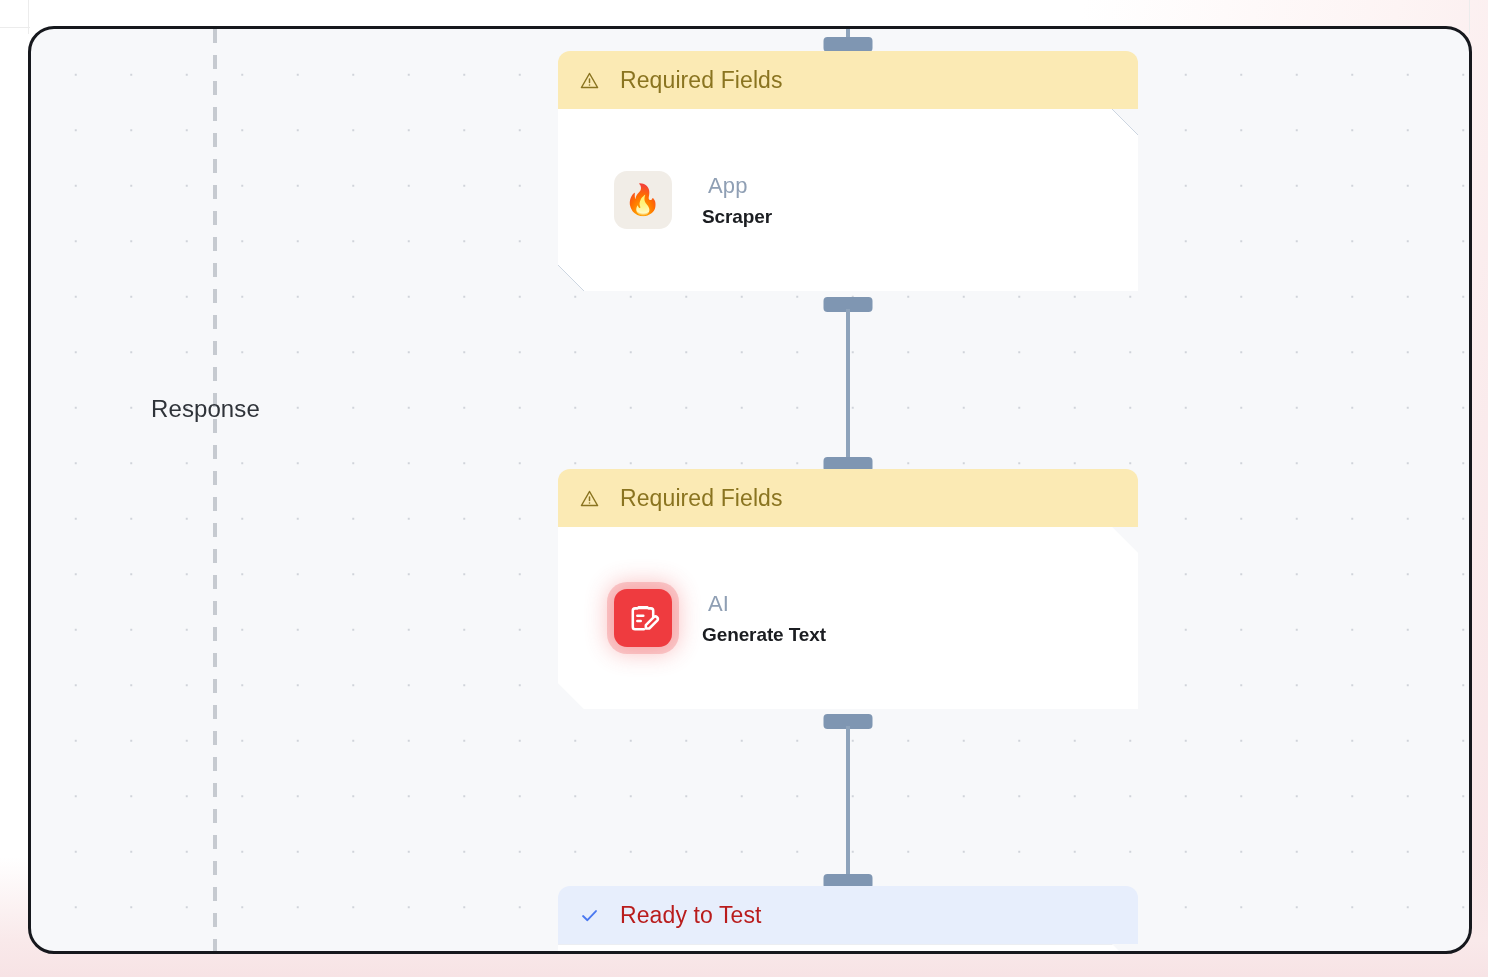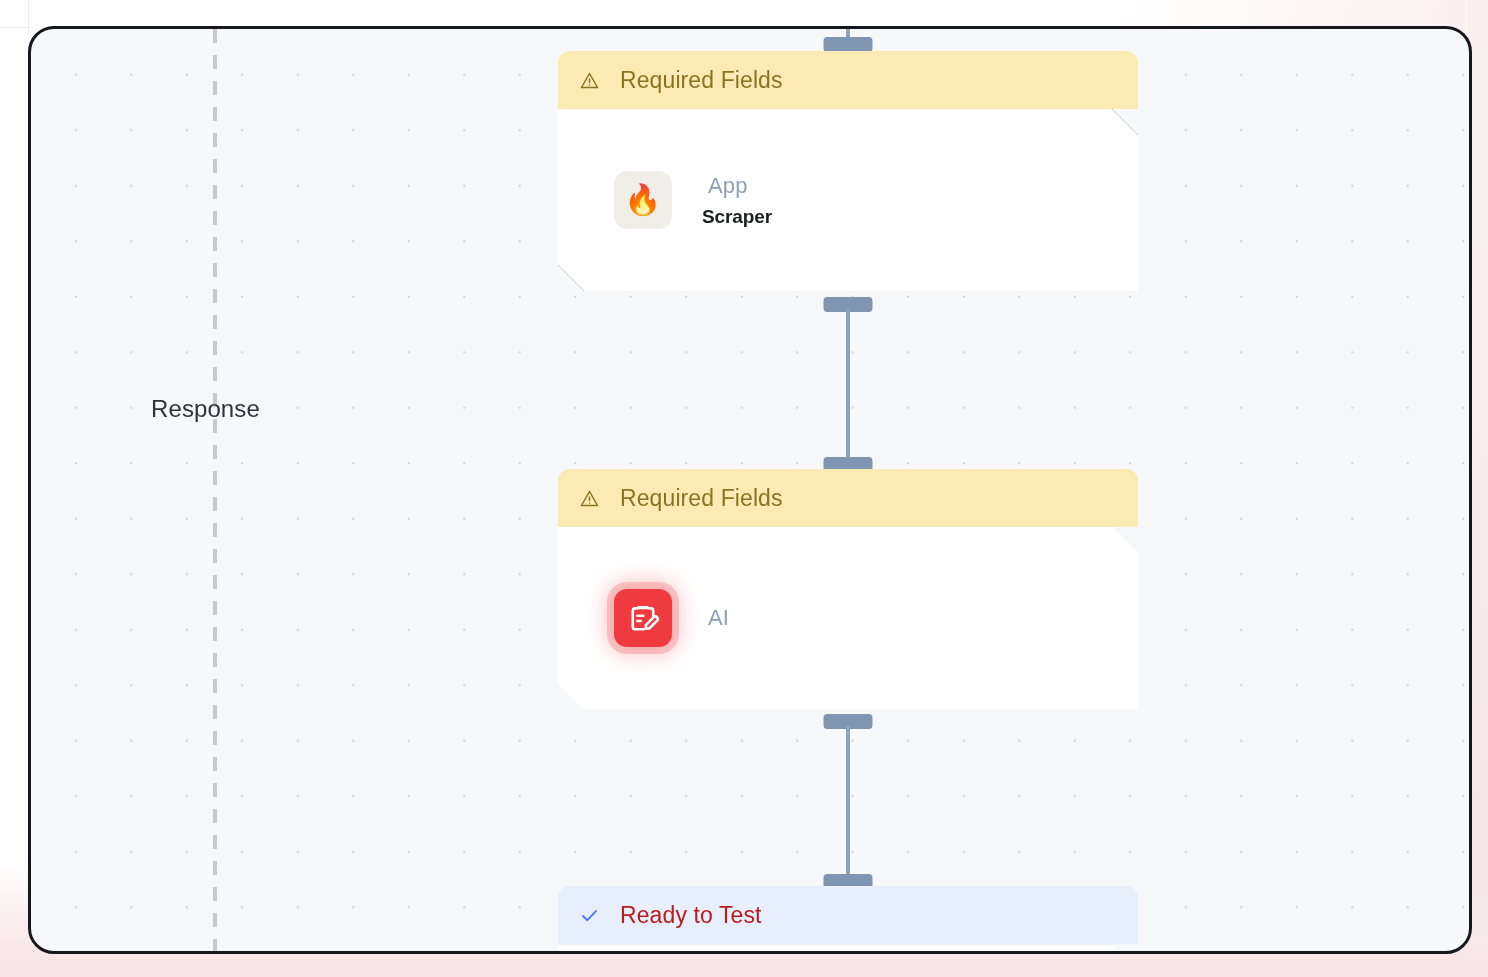--- a/index.html
+++ b/index.html
@@ -321,20 +321,21 @@
                 <path d="M9 3.6h6a1 1 0 0 1 1 1v1.2H8V4.6a1 1 0 0 1 1-1z" fill="#ffffff" stroke="none"></path>
                 <path d="M16 5.2h1.6a1.6 1.6 0 0 1 1.6 1.6v4.1"></path>
                 <path d="M8 5.2H6.4a1.6 1.6 0 0 0-1.6 1.6v11.6a1.6 1.6 0 0 0 1.6 1.6h6.2"></path>
                 <path d="M8 10.4h4.2"></path>
                 <path d="M8 14.1h2.4"></path>
                 <path d="M19.6 11.4 14 17v2.4h2.4l5.6-5.6a1.7 1.7 0 0 0-2.4-2.4z" fill="none"></path>
               </svg>
             </div>
             <div class="node-text">
               <span class="node-kicker">AI</span>
+              <span class="node-title">Generate Text</span>
             </div>
           </div>
         </div>
       </div>
 
       <div class="plug" style="top:685px;"></div>
       <div class="edge-line" style="top:697px;height:155px;"></div>
       <div class="plug" style="top:845px;"></div>
 
       <div class="node" style="top:857px;">

